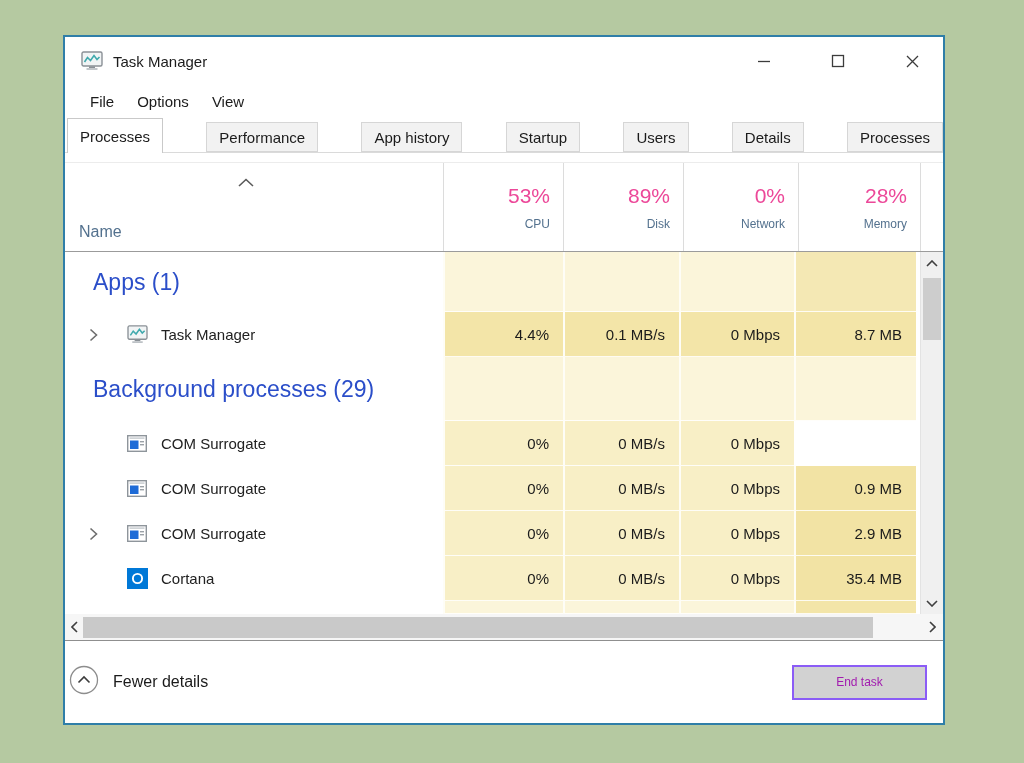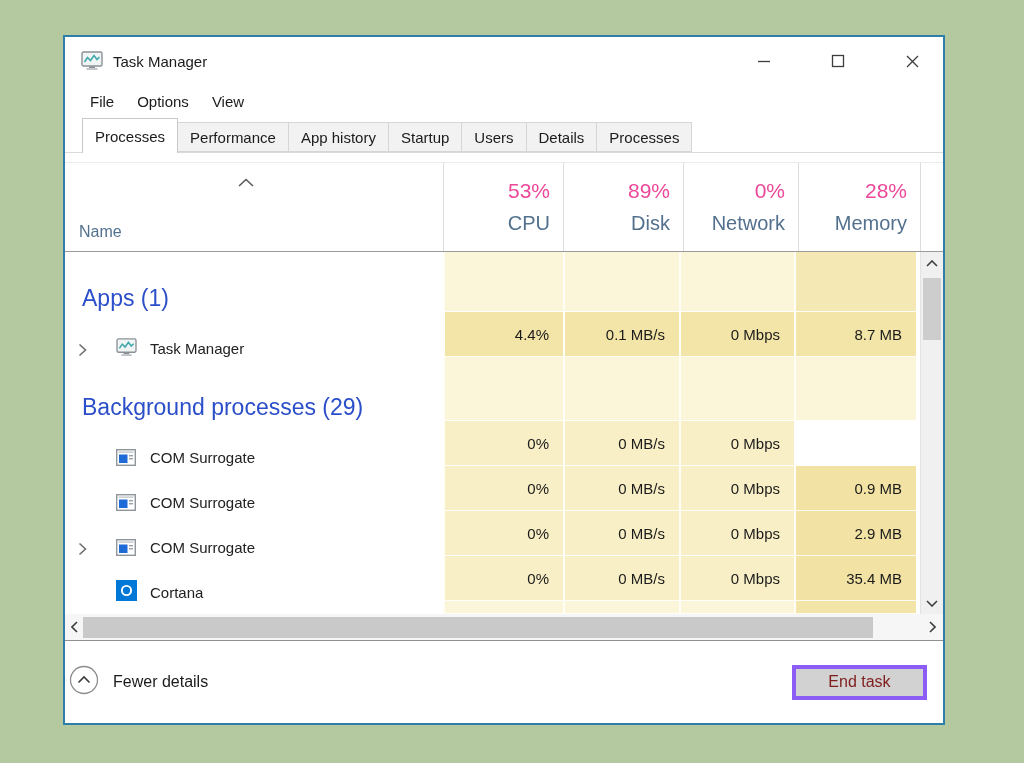--- a/index.html
+++ b/index.html
@@ -17,41 +17,41 @@
   .titlebar .app-ic{ width:22px; height:20px; margin-right:10px; flex:none; }
   .title-text{ font-size:15px; color:#1b1b1b; }
   .win-controls{ margin-left:auto; display:flex; align-items:center; }
   .wc{ width:34px; height:30px; display:flex; align-items:center; justify-content:center; margin-left:40px; cursor:default; color:#3c3c3c; }
 
   
   .menubar{ height:32px; display:flex; align-items:center; padding-left:25px; flex:none; }
   .menu-item{ font-size:15px; color:#1b1b1b; padding:3px 11px 3px 0; margin-right:12px; }
 
   
-  .tabbar{ height:36px; display:flex; align-items:flex-end; padding-left:18px; flex:none; border-bottom:1px solid #dadada; }
+  .tabbar{ height:36px; display:flex; align-items:flex-end; padding-left:3px; flex:none; border-bottom:1px solid #dadada;justify-content:space-between; }
   .tab{ font-size:15px; color:#1b1b1b; padding:0 12px; height:30px; display:flex; align-items:center;
         background:#f2f2f2; border:1px solid #d6d6d6; margin-left:-1px; }
   .tab.active{ height:35px; background:#fff; border:1px solid #c9c9c9; border-bottom:none; margin-bottom:-1px; z-index:2; position:relative; }
 
   
   .colheader{ margin-top:9px; height:90px; display:flex; flex:none; border-bottom:1px solid #9b9b9b; border-top:1px solid #ececec; position:relative; }
   .h-name{ width:378px; flex:none; display:flex; align-items:flex-end; padding:0 0 10px 14px; position:relative; }
   .h-name .hname-label{ font-size:16px; color:#53718e; }
   .sort-chev{ position:absolute; left:172px; top:10px; }
   .h-col{ flex:none; display:flex; flex-direction:column; align-items:flex-end; justify-content:center; gap:9px; padding-right:13px; border-left:1px solid #dcdcdc; }
   .h-cpu{ width:120px; } .h-disk{ width:120px; } .h-net{ width:115px; } .h-mem{ width:122px; }
   .h-pct{ font-size:21px; color:#ec4899; }
-  .h-lbl{ font-size:20px; color:#53718e; }
+  .h-lbl{ font-size:12px; color:#53718e; }
   .h-corner{ width:23px; flex:none; border-left:1px solid #dcdcdc; }
 
   
   .tablewrap{ height:362px; flex:none; display:flex; }
   .rows{ width:855px; flex:none; display:flex; flex-direction:column; overflow:hidden; }
   .row{ display:flex; flex:none; }
-  .name-cell{ width:378px; flex:none; display:flex; align-items:flex-end; padding-left:13px; background:#fff; }
+  .name-cell{ width:378px; flex:none; display:flex; align-items:center; padding-left:24px; background:#fff; }
   .vcell{ flex:none; display:flex; align-items:center; justify-content:flex-end; padding-right:14px;
           font-size:15px; color:#1b1b1b; border-left:2px solid #fefdf6; border-bottom:1px solid rgba(255,255,255,.85); }
   .c-cpu{ width:120px; } .c-disk{ width:116px; } .c-net{ width:115px; } .c-mem{ width:122px; }
   .t-cream{ background:#fbf5da; }
   .t-light{ background:#f8efc6; }
   .t-med{ background:#f3e5a8; }
   .t-memg{ background:#f4e8b4; }
   .t-memd{ background:#f2e3a4; }
 
   .r-group-a{ height:60px; } .r-proc{ height:45px; } .r-group-b{ height:64px; } .r-part{ height:13px; }
@@ -69,22 +69,22 @@
   
   .hscroll{ height:27px; flex:none; background:#f6f6f6; border-bottom:1px solid #8f8f8f; display:flex; align-items:center; position:relative; }
   .hs-btn{ width:18px; height:100%; display:flex; align-items:center; justify-content:center; flex:none; }
   .hs-right{ position:absolute; right:2px; }
   .hs-thumb{ height:21px; width:790px; background:#c9c9c9; flex:none; }
 
   
   .footer{ flex:1; display:flex; align-items:center; padding:0 16px 0 4px; background:#fff; }
   .fd-group{ display:flex; align-items:center; }
   .fd-label{ font-size:16px; color:#1b1b1b; margin-left:14px; }
-  .end-task-btn{ margin-left:auto; width:135px; height:35px; background:#d2d2d2; border:4px solid #8b5cf6;
-                 display:flex; align-items:center; justify-content:center; font-size:16px; color:#7f1d1d; }
+  .end-task-btn{ margin-left:auto; width:135px; height:35px; background:#d2d2d2; border:2px solid #8b5cf6;
+                 display:flex; align-items:center; justify-content:center; font-size:12px; color:#a21caf; }
 </style>
 </head>
 <body>
 
 <div class="tm-window">
 
   <div class="titlebar">
     <span class="app-ic">
       <svg width="22" height="20" viewBox="0 0 22 20">
         <rect x="1" y="1" width="20" height="14" rx="1.5" fill="#f1f4f5" stroke="#8a9096" stroke-width="1.4"></rect>

